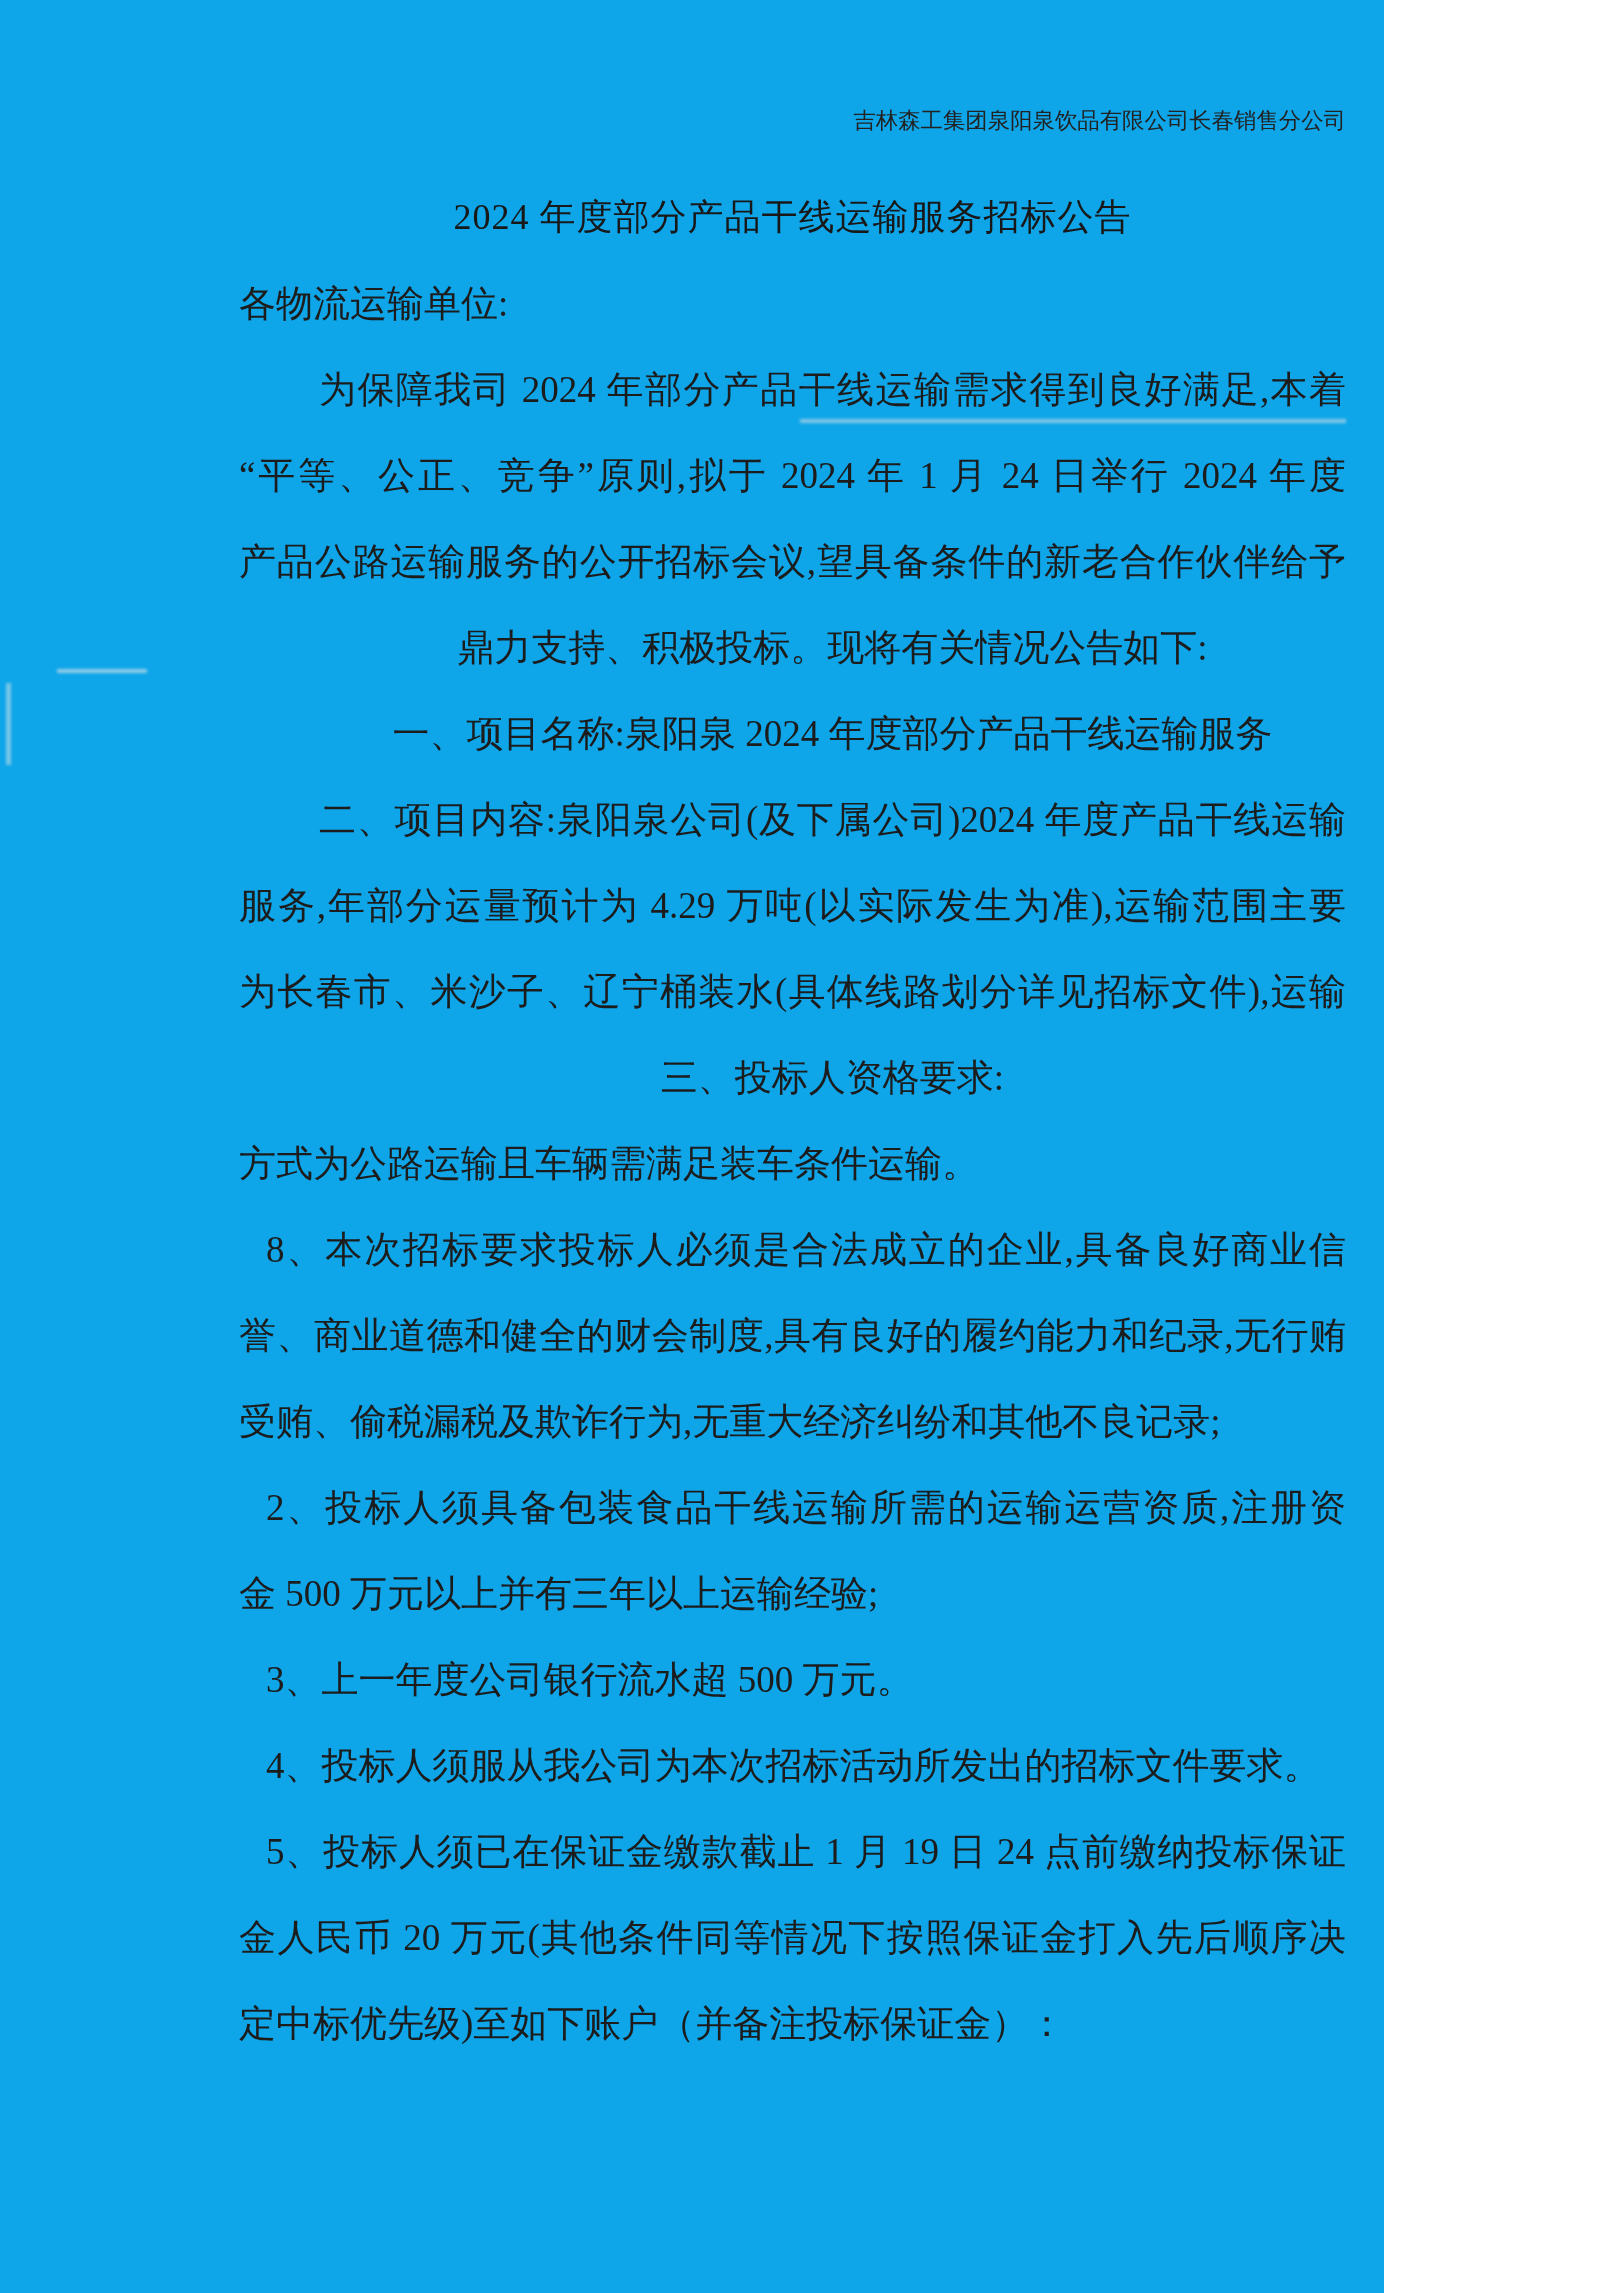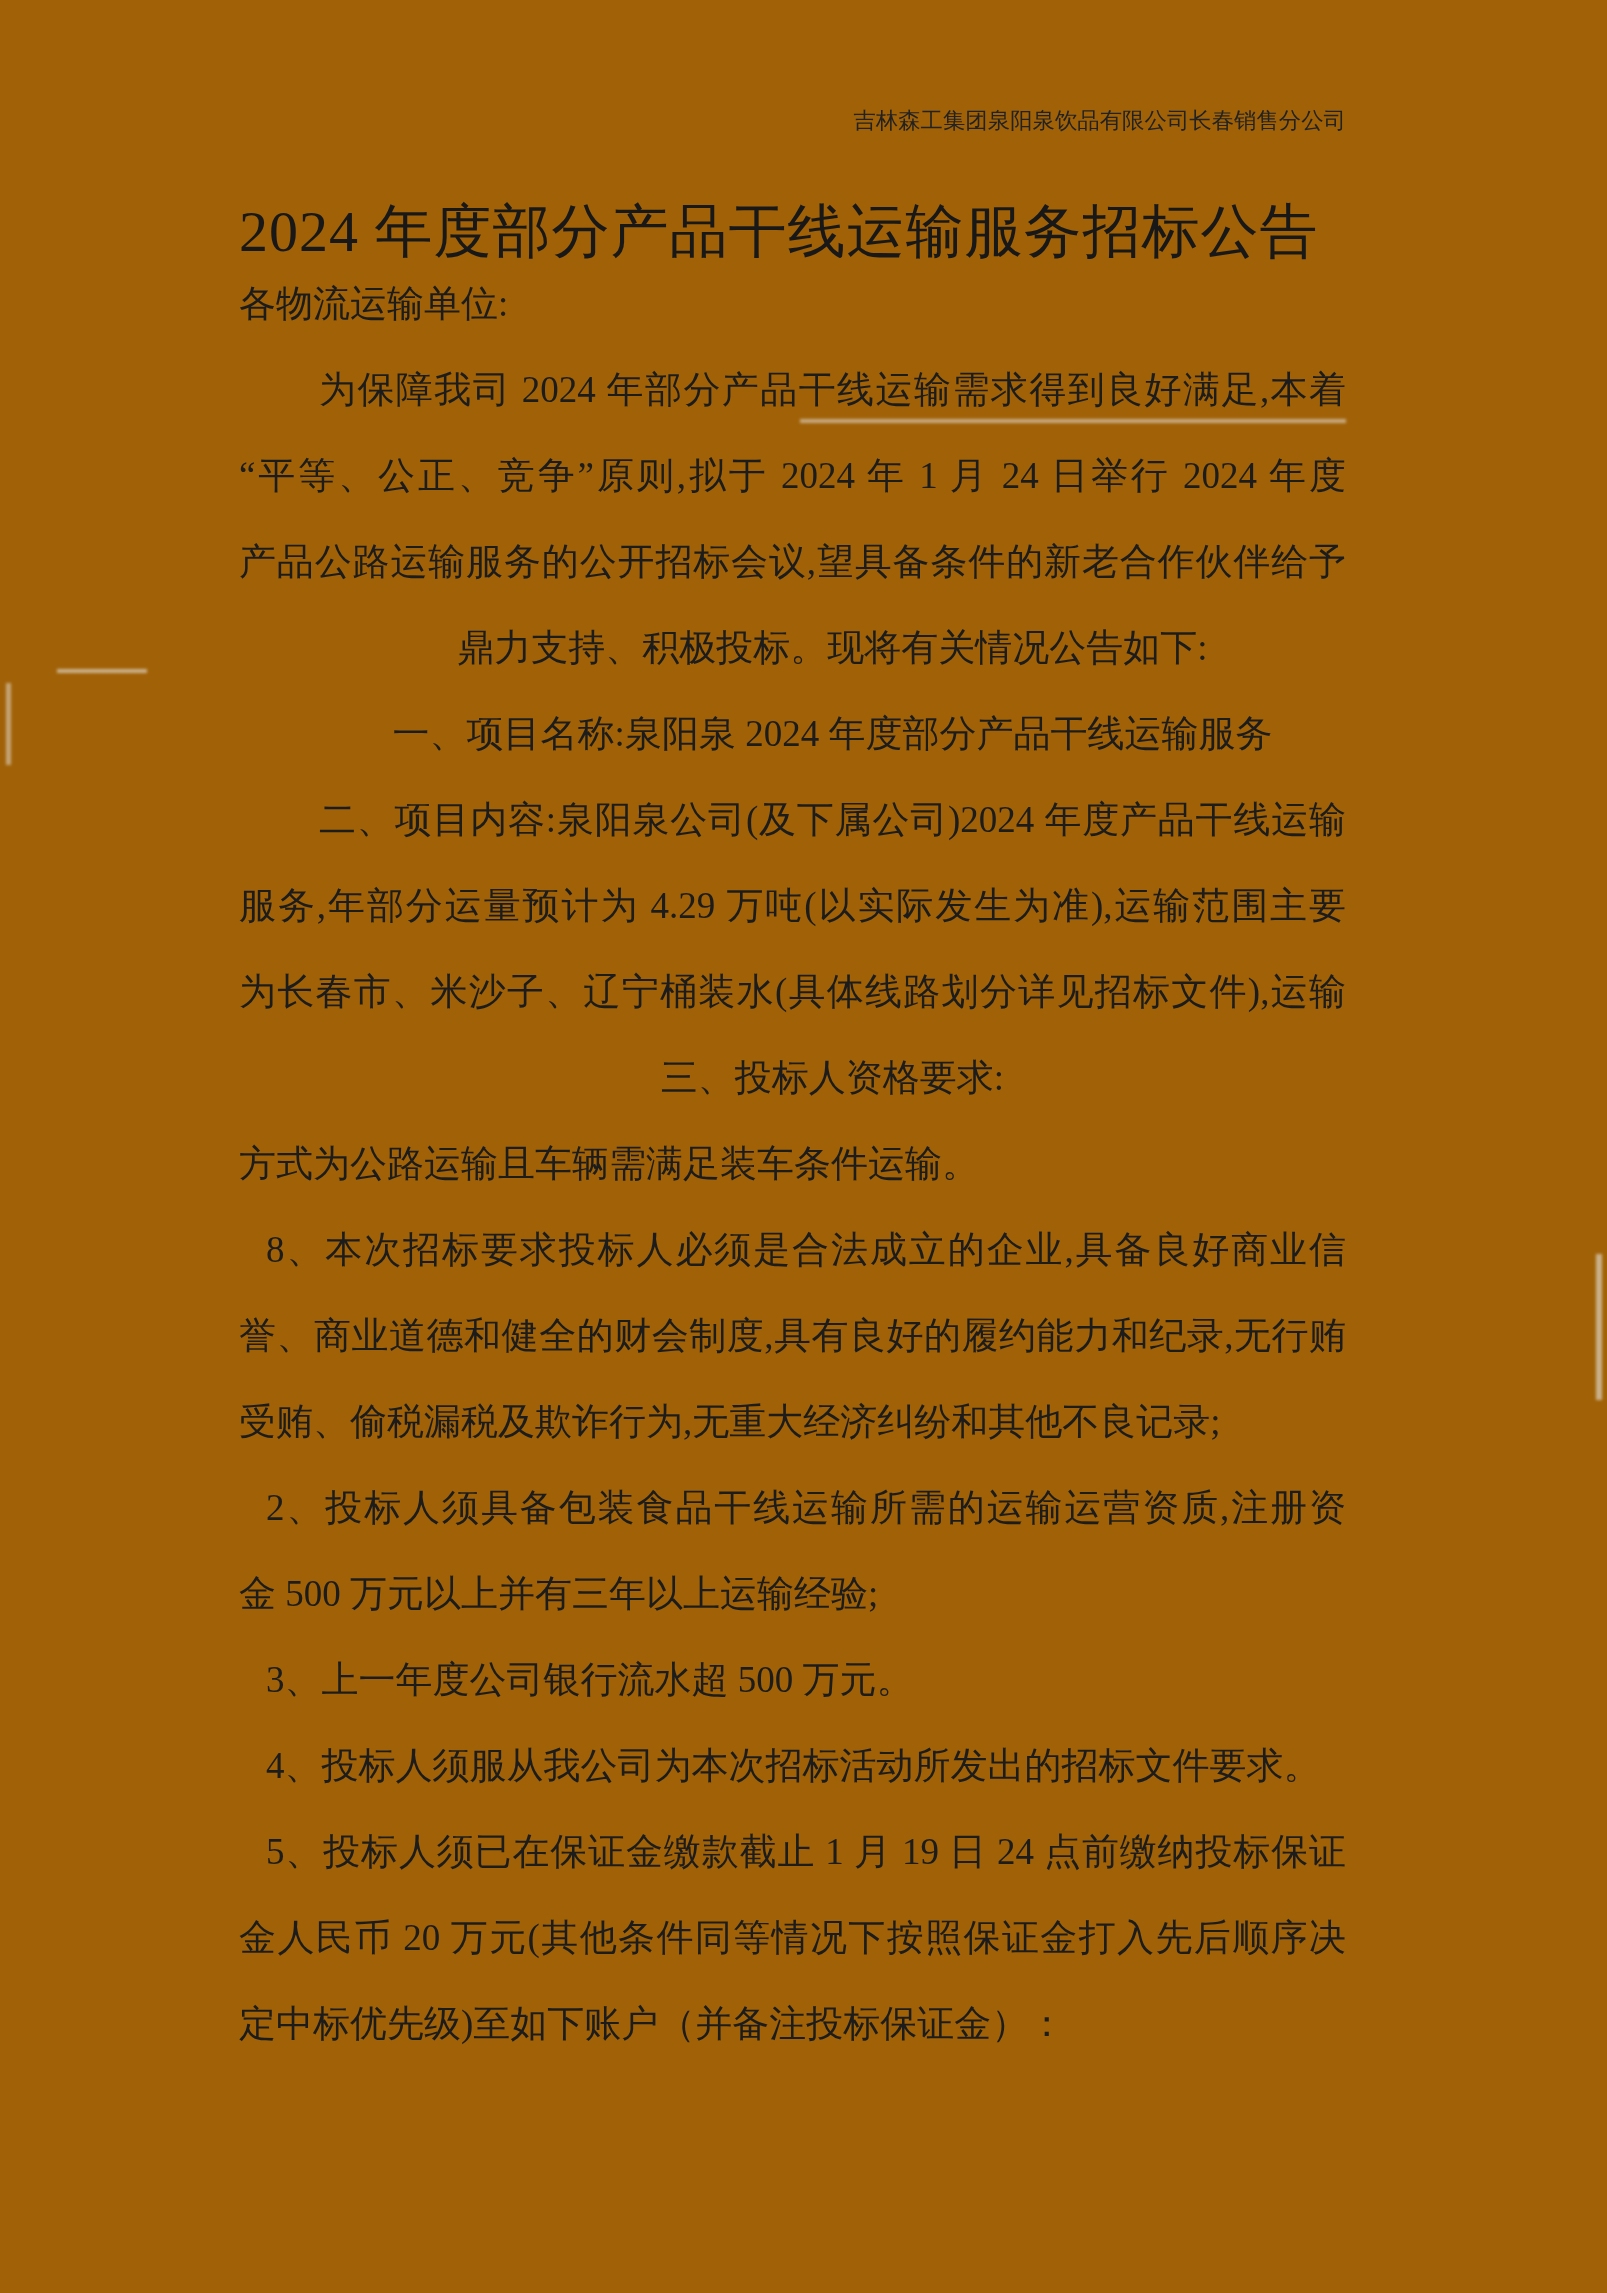--- a/index.html
+++ b/index.html
@@ -1,41 +1,42 @@
 <!DOCTYPE html>
 <html><head>
 <meta charset="utf-8">
 <style>
   html,body{margin:0;padding:0;background:#ffffff;}
   .page{
     position:relative;
-    width:1607px;
+    width:1384px;
     height:2294px;
-    background:#a16207;
+    background:#0ea5e9;
     overflow:hidden;
     font-family:"Liberation Serif","DejaVu Serif",serif;
     color:#1e1e1e;
   }
   .company-header{
     position:absolute;
     top:105px;
     left:239px;
     width:1107px;
     text-align:right;
     font-size:22.4px;
     letter-spacing:0px;
     color:#222;
     white-space:nowrap;
   }
   .doc-title{
     position:absolute;
     top:193px;
     left:239px;
     width:1107px;
-    font-size:58px;
+    text-align:center;
+    font-size:36px;
     font-weight:500;
     letter-spacing:1px;
     color:#181818;
     white-space:nowrap;
   }
   .body-block{
     position:absolute;
     top:261px;
     left:239px;
     width:1107px;

